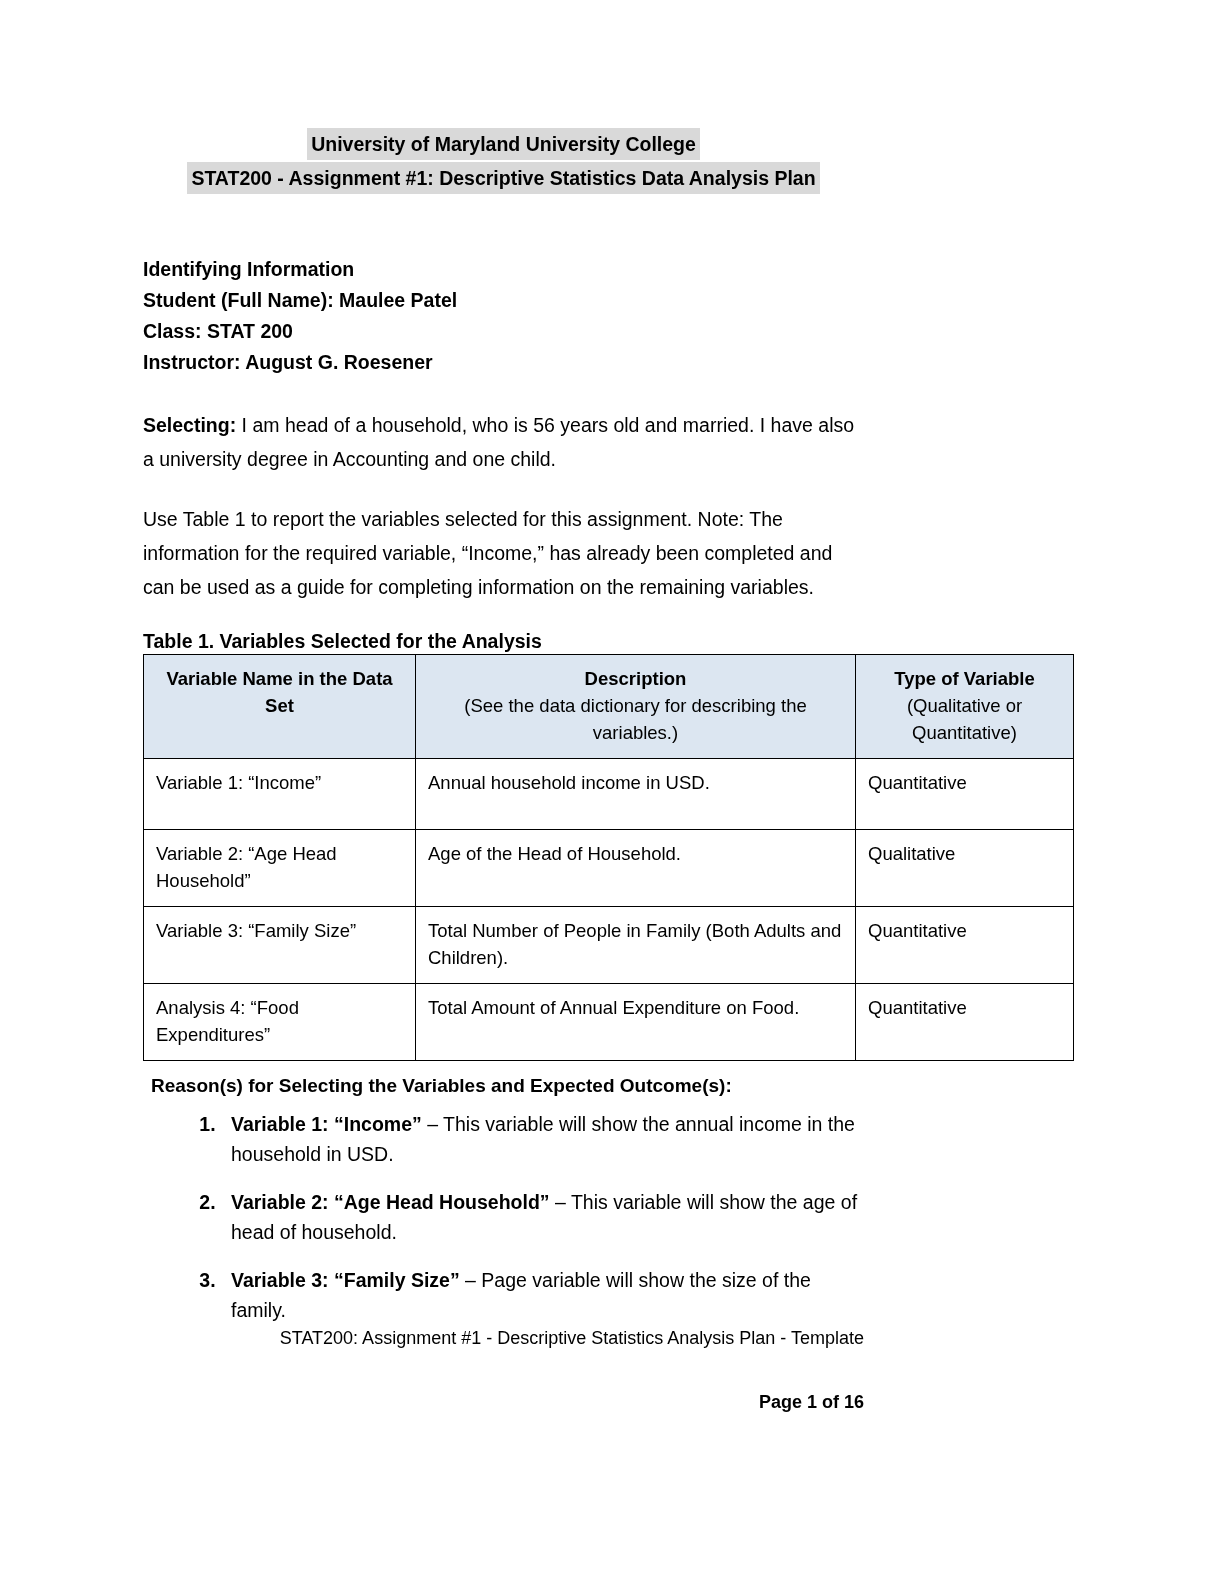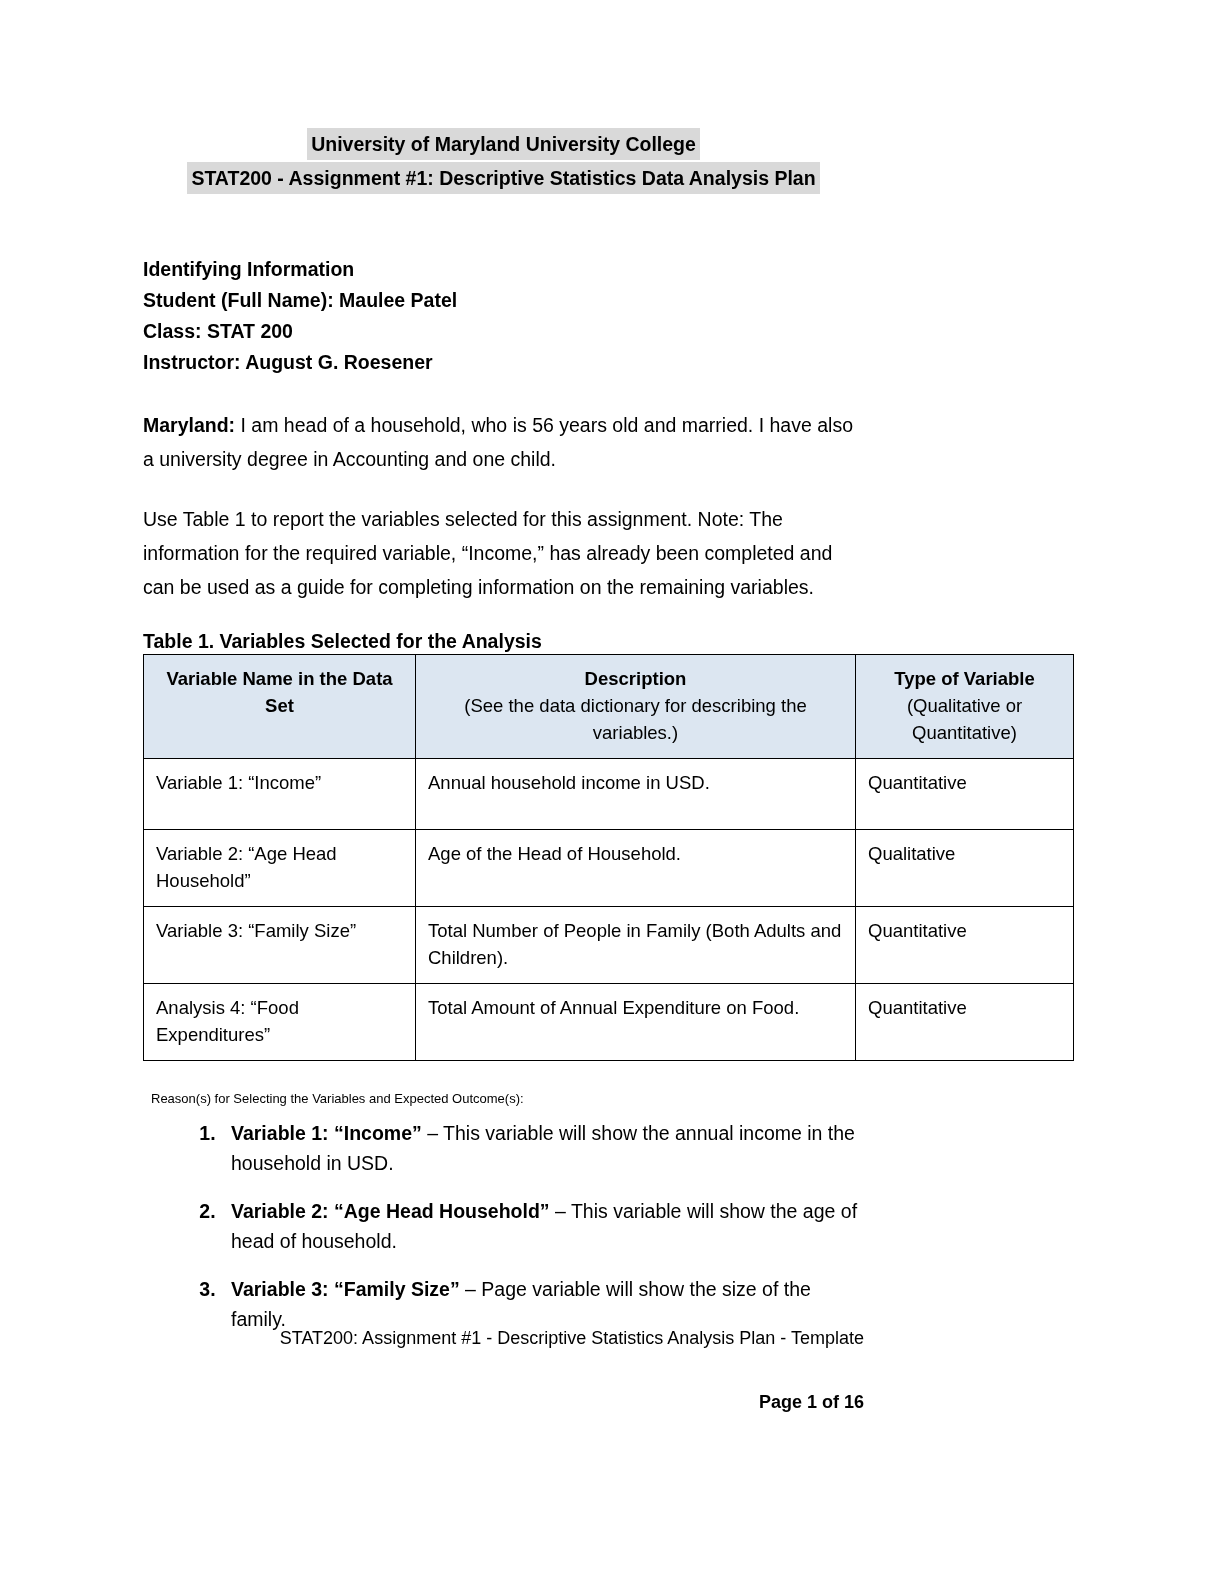--- a/index.html
+++ b/index.html
@@ -65,21 +65,21 @@
     font-size: 19.5px;
     font-weight: bold;
     margin: 8px 0 1px 0;
   }
 
   
   table.vars {
     border-collapse: collapse;
     width: 930px;
     table-layout: fixed;
-    margin-bottom: 30px;
+    margin-bottom: 14px;
   }
   table.vars th, table.vars td {
     border: 1px solid #000000;
     vertical-align: top;
     font-size: 18.5px;
     line-height: 27px;
     padding: 10px 12px 12px 12px;
   }
   table.vars thead th {
     background: #dce6f1;
@@ -96,22 +96,22 @@
   }
   table.vars tbody td {
     height: 48px;
   }
   col.c1 { width: 272px; }
   col.c2 { width: 440px; }
   col.c3 { width: 218px; }
 
   
   .reasons-title {
-    font-size: 13px;
-    font-weight: normal;
+    font-size: 19px;
+    font-weight: bold;
     margin: 4px 0 12px 8px;
   }
   ol.reasons {
     margin: 0;
     padding-left: 78px;
     list-style-type: decimal;
   }
   ol.reasons li {
     font-size: 19.5px;
     line-height: 30px;
@@ -142,21 +142,21 @@
     <div class="line2"><span class="line">STAT200 - Assignment #1: Descriptive Statistics Data Analysis Plan</span></div>
   </div>
 
   <div class="ident">
     <div>Identifying Information</div>
     <div>Student (Full Name): Maulee Patel</div>
     <div>Class: STAT 200</div>
     <div>Instructor: August G. Roesener</div>
   </div>
 
-  <p class="para"><b>Maryland:</b><span> I am head of a household, who is 56 years old and married. I have also a university degree in Accounting and one child.</span></p>
+  <p class="para"><b>Selecting:</b><span> I am head of a household, who is 56 years old and married. I have also a university degree in Accounting and one child.</span></p>
 
   <p class="para">Use Table 1 to report the variables selected for this assignment. Note: The information for the required variable, “Income,” has already been completed and can be used as a guide for completing information on the remaining variables.</p>
 
   <div class="table-caption">Table 1. Variables Selected for the Analysis</div>
 
   <table class="vars">
     <colgroup>
       <col class="c1">
         <col class="c2">
         <col class="c3">

